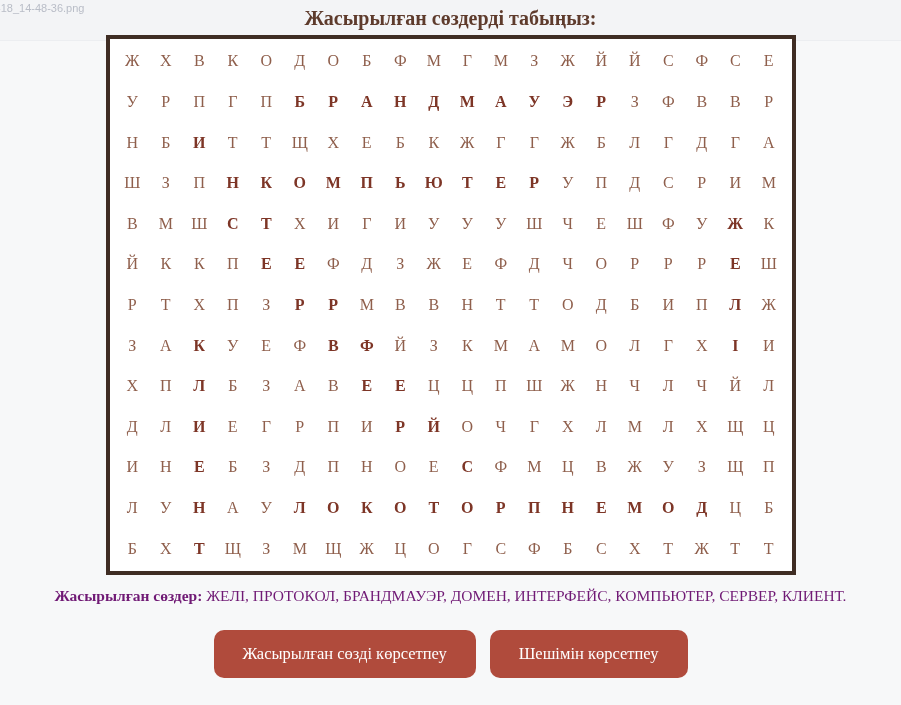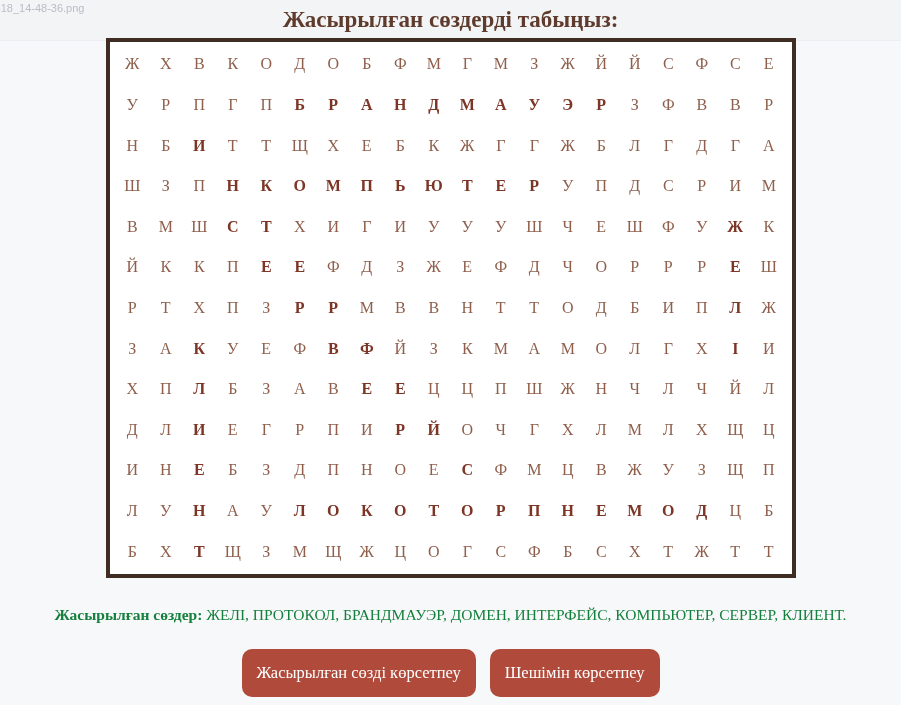--- a/index.html
+++ b/index.html
@@ -16,21 +16,21 @@
   }
   .filename{
     position:absolute;top:2px;left:-3px;
     font-family:"Liberation Sans","DejaVu Sans",sans-serif;
     font-size:11px;color:#b9bdc7;white-space:nowrap;
   }
   .page-title{
     position:relative;
     margin:0;padding-top:7px;
     text-align:center;
-    font-size:23px;font-weight:bold;
+    font-size:20px;font-weight:bold;
     color:#5e3b2c;
   }
   .grid-box{
     position:relative;
     width:690px;height:540px;
     margin:5px auto 0;
     box-sizing:border-box;
     background:#ffffff;
     border:4px solid #3f2d24;
     display:grid;
@@ -39,34 +39,34 @@
     padding:2px 6px;
   }
   .cell{
     display:flex;align-items:center;justify-content:center;
     font-size:16px;color:#8f5f4c;
   }
   .cell.bold{
     font-weight:bold;color:#7d3526;
   }
   .words-line{
-    margin-top:28px;
+    margin-top:12px;
     text-align:center;
     font-size:15.5px;
-    color:#15803d;
+    color:#701a75;
   }
   .words-line .label{font-weight:bold;}
   .buttons{
     display:flex;justify-content:center;gap:14px;
     margin-top:25px;
   }
   .btn{
     background:#b04b3c;color:#ffffff;
     border:none;border-radius:10px;
-    height:48px;padding:0 15px;
+    height:48px;padding:0 29px;
     font-family:"Liberation Serif","DejaVu Serif",serif;
     font-size:16.5px;
     cursor:pointer;
   }
 </style>
 </head>
 <body>
 
 <div class="top-strip"></div>
 

